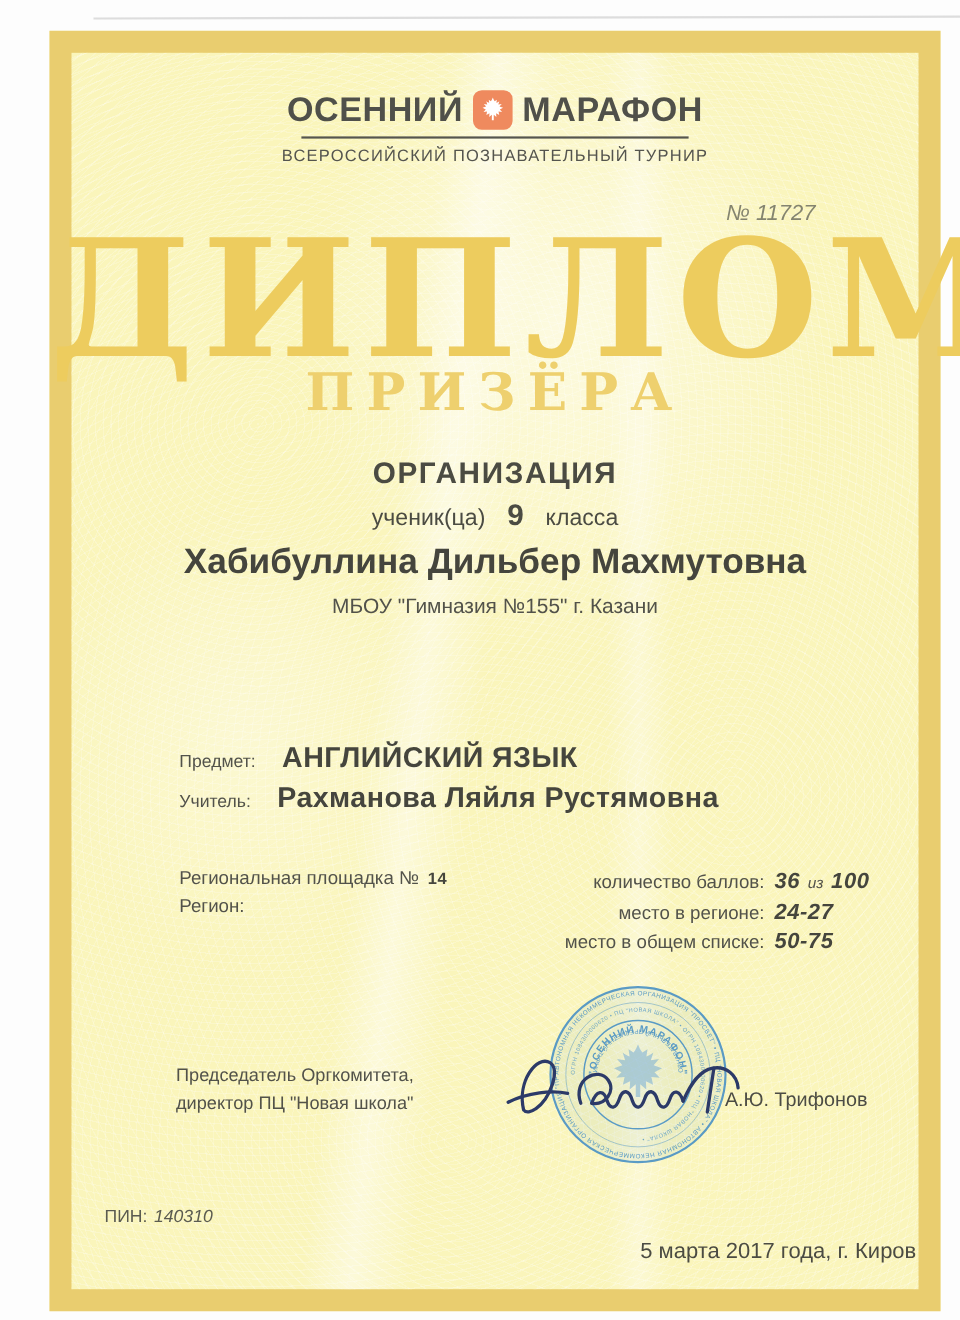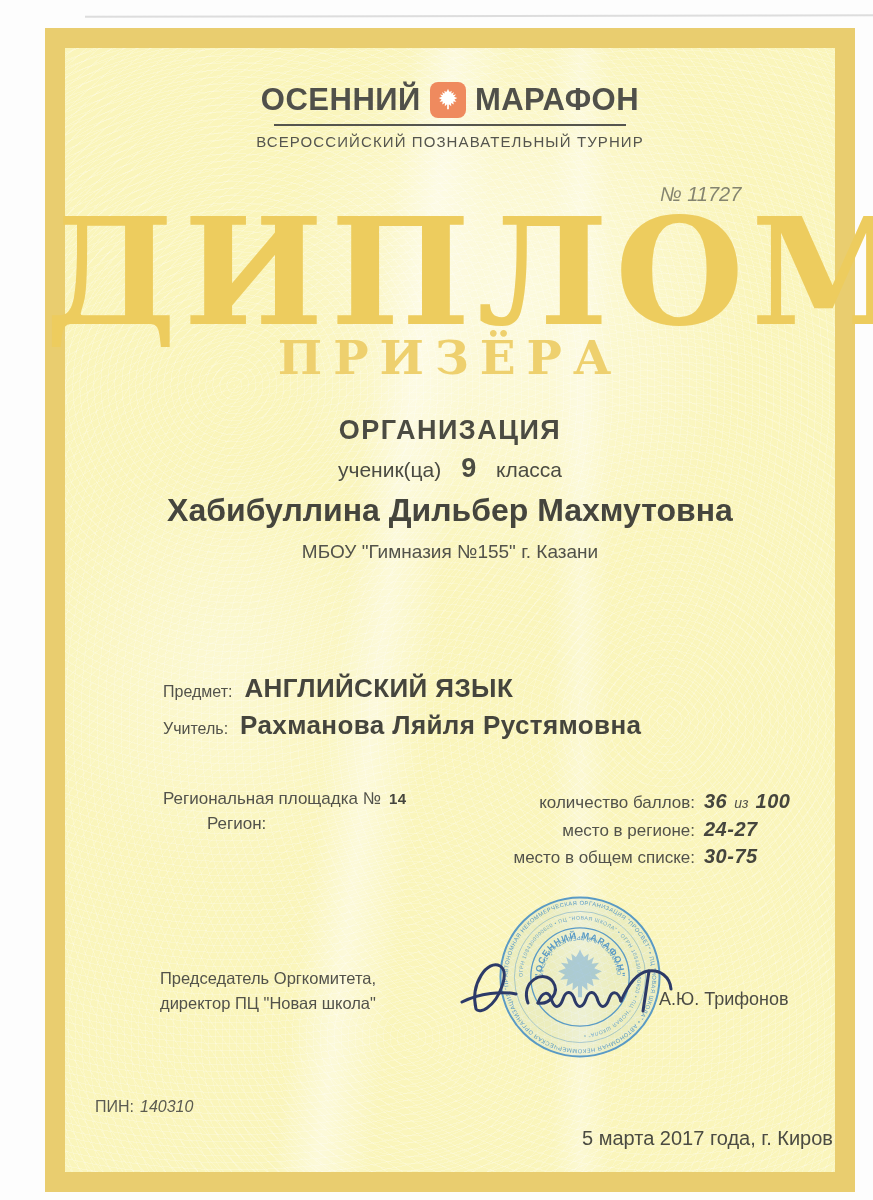--- a/index.html
+++ b/index.html
@@ -38,29 +38,29 @@
   .awarded{position:absolute;left:45px;top:415px;width:810px;text-align:center;z-index:2;
            font-weight:bold;font-size:27px;letter-spacing:1.5px;color:#4b4b42;}
   .student-line{position:absolute;left:45px;top:453px;width:810px;text-align:center;z-index:2;
                 font-size:21px;color:#4b4b42;}
   .student-line .grade{font-weight:bold;font-size:27px;margin:0 14px;}
   .student-name{position:absolute;left:45px;top:492px;width:810px;text-align:center;z-index:2;
                 font-weight:bold;font-size:32px;color:#45453d;}
   .school{position:absolute;left:45px;top:541px;width:810px;text-align:center;z-index:2;
           font-size:19px;color:#52524a;}
   
-  .field-row{position:absolute;left:163px;display:flex;align-items:baseline;gap:12px;z-index:2;}
+  .field-row{position:absolute;left:163px;display:flex;align-items:baseline;gap:24px;z-index:2;}
   .f-label{font-size:16px;color:#52524a;}
   .f-value{font-weight:bold;font-size:26px;color:#45453d;letter-spacing:.4px;}
   .row-subject{top:673px;}
   .row-teacher{top:710px;}
   .row-site{top:789px;gap:8px;}
   .row-site .f-label{font-size:17px;}
   .row-site .f-value{font-size:15px;}
-  .row-region{top:814px;gap:8px;margin-left:44px;}
+  .row-region{top:814px;gap:8px;}
   .row-region .f-label{font-size:17px;}
   
   .stats{position:absolute;left:360px;top:790px;width:430px;z-index:2;}
   .stat-row{display:flex;align-items:baseline;height:27.5px;}
   .stat-label{flex:0 0 335px;text-align:right;font-size:17px;color:#52524a;}
   .stat-value{margin-left:9px;font-size:20px;font-weight:bold;font-style:italic;color:#45453d;letter-spacing:.5px;}
   .stat-of{font-size:14px;font-style:italic;color:#52524a;margin-left:7px;}
   .stat-total{margin-left:7px;}
   
   .signer{position:absolute;left:160px;top:966px;font-size:16.5px;line-height:1.5;color:#52524a;z-index:2;}
@@ -134,21 +134,21 @@
       <span class="stat-value">36</span>
       <span class="stat-of">из</span>
       <span class="stat-value stat-total">100</span>
     </div>
     <div class="stat-row">
       <span class="stat-label">место в регионе:</span>
       <span class="stat-value">24-27</span>
     </div>
     <div class="stat-row">
       <span class="stat-label">место в общем списке:</span>
-      <span class="stat-value">30-75</span>
+      <span class="stat-value">50-75</span>
     </div>
   </div>
 
   <div class="signer">
     <div>Председатель Оргкомитета,</div>
     <div>директор ПЦ "Новая школа"</div>
   </div>
 
   <svg class="stamp" viewBox="0 0 200 200">
     <defs>

